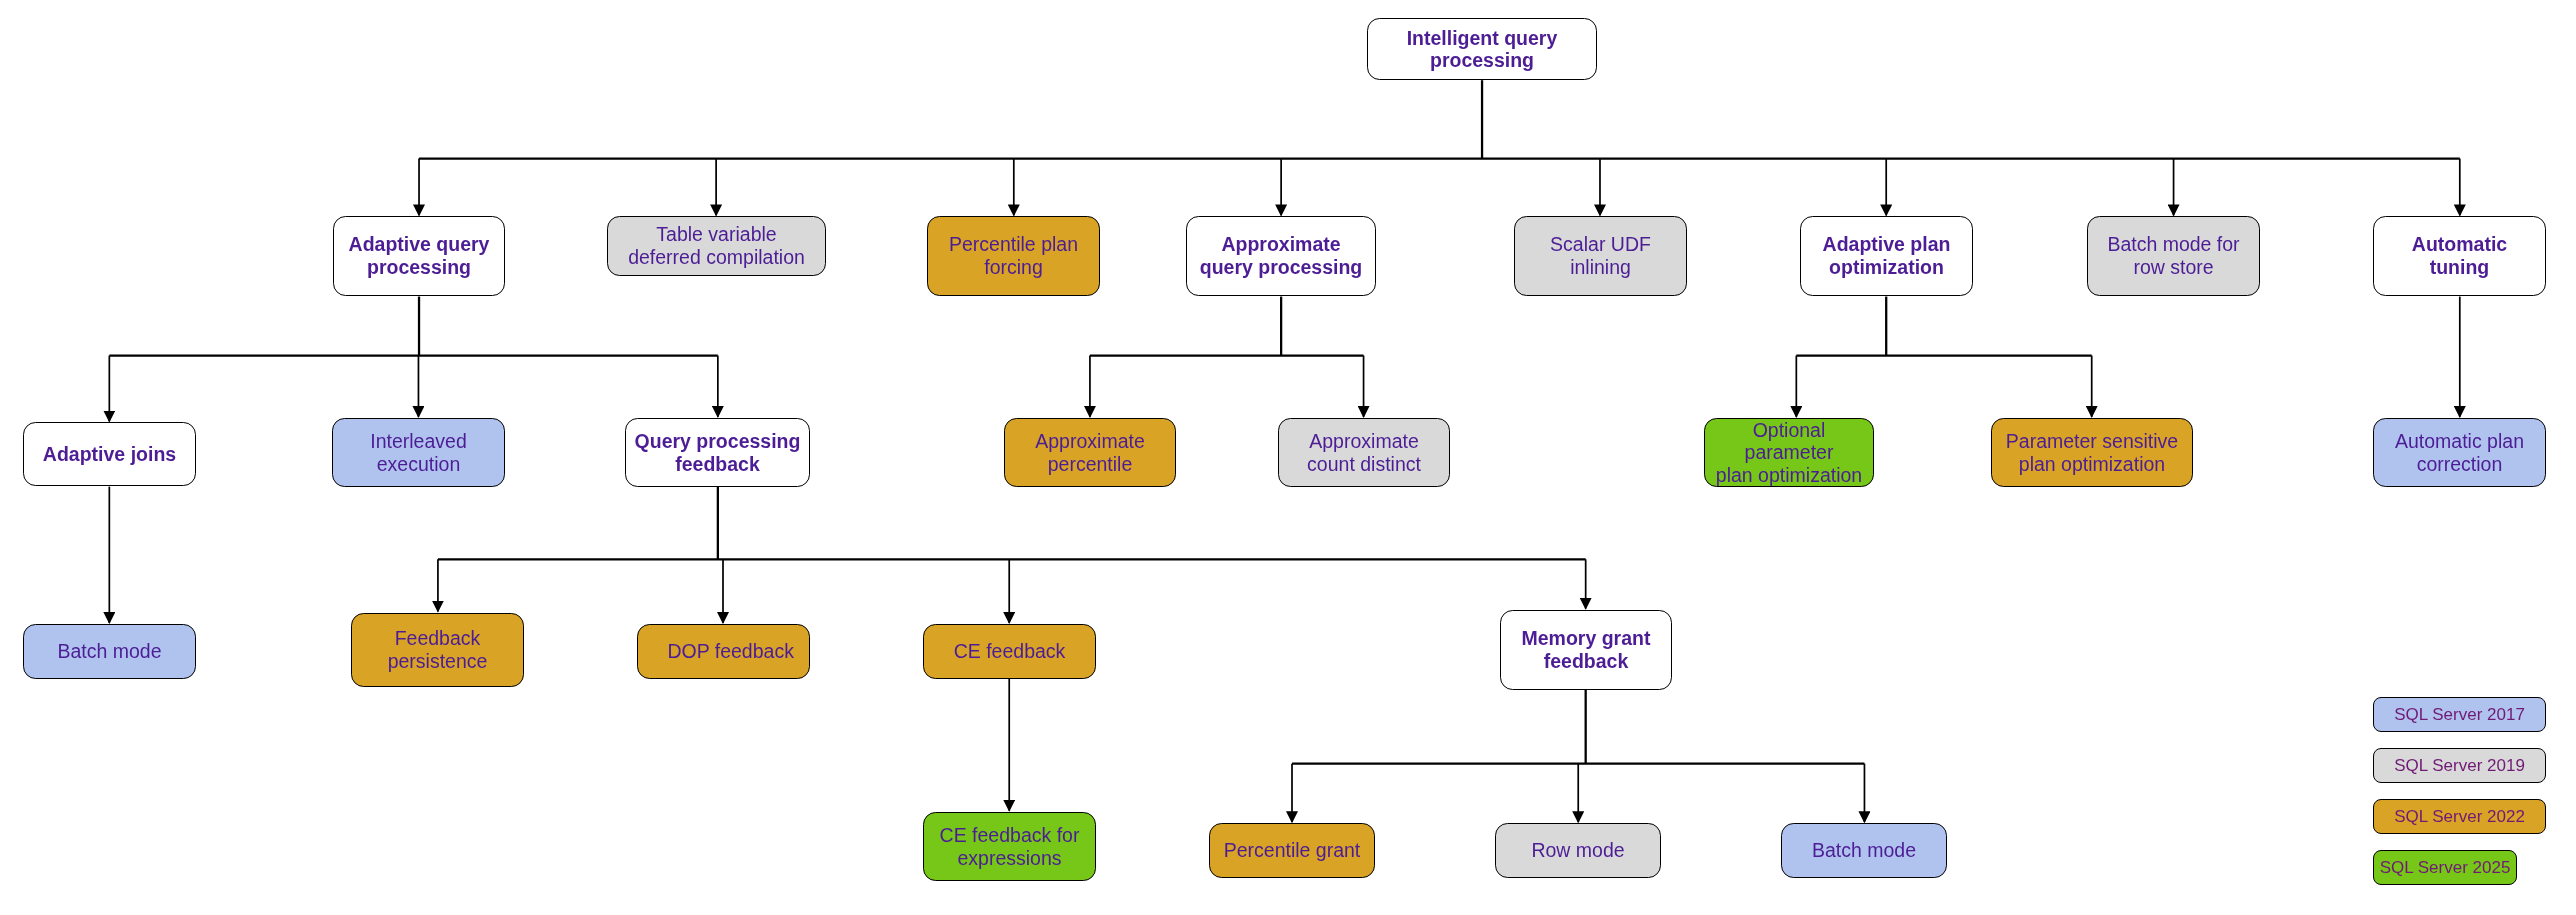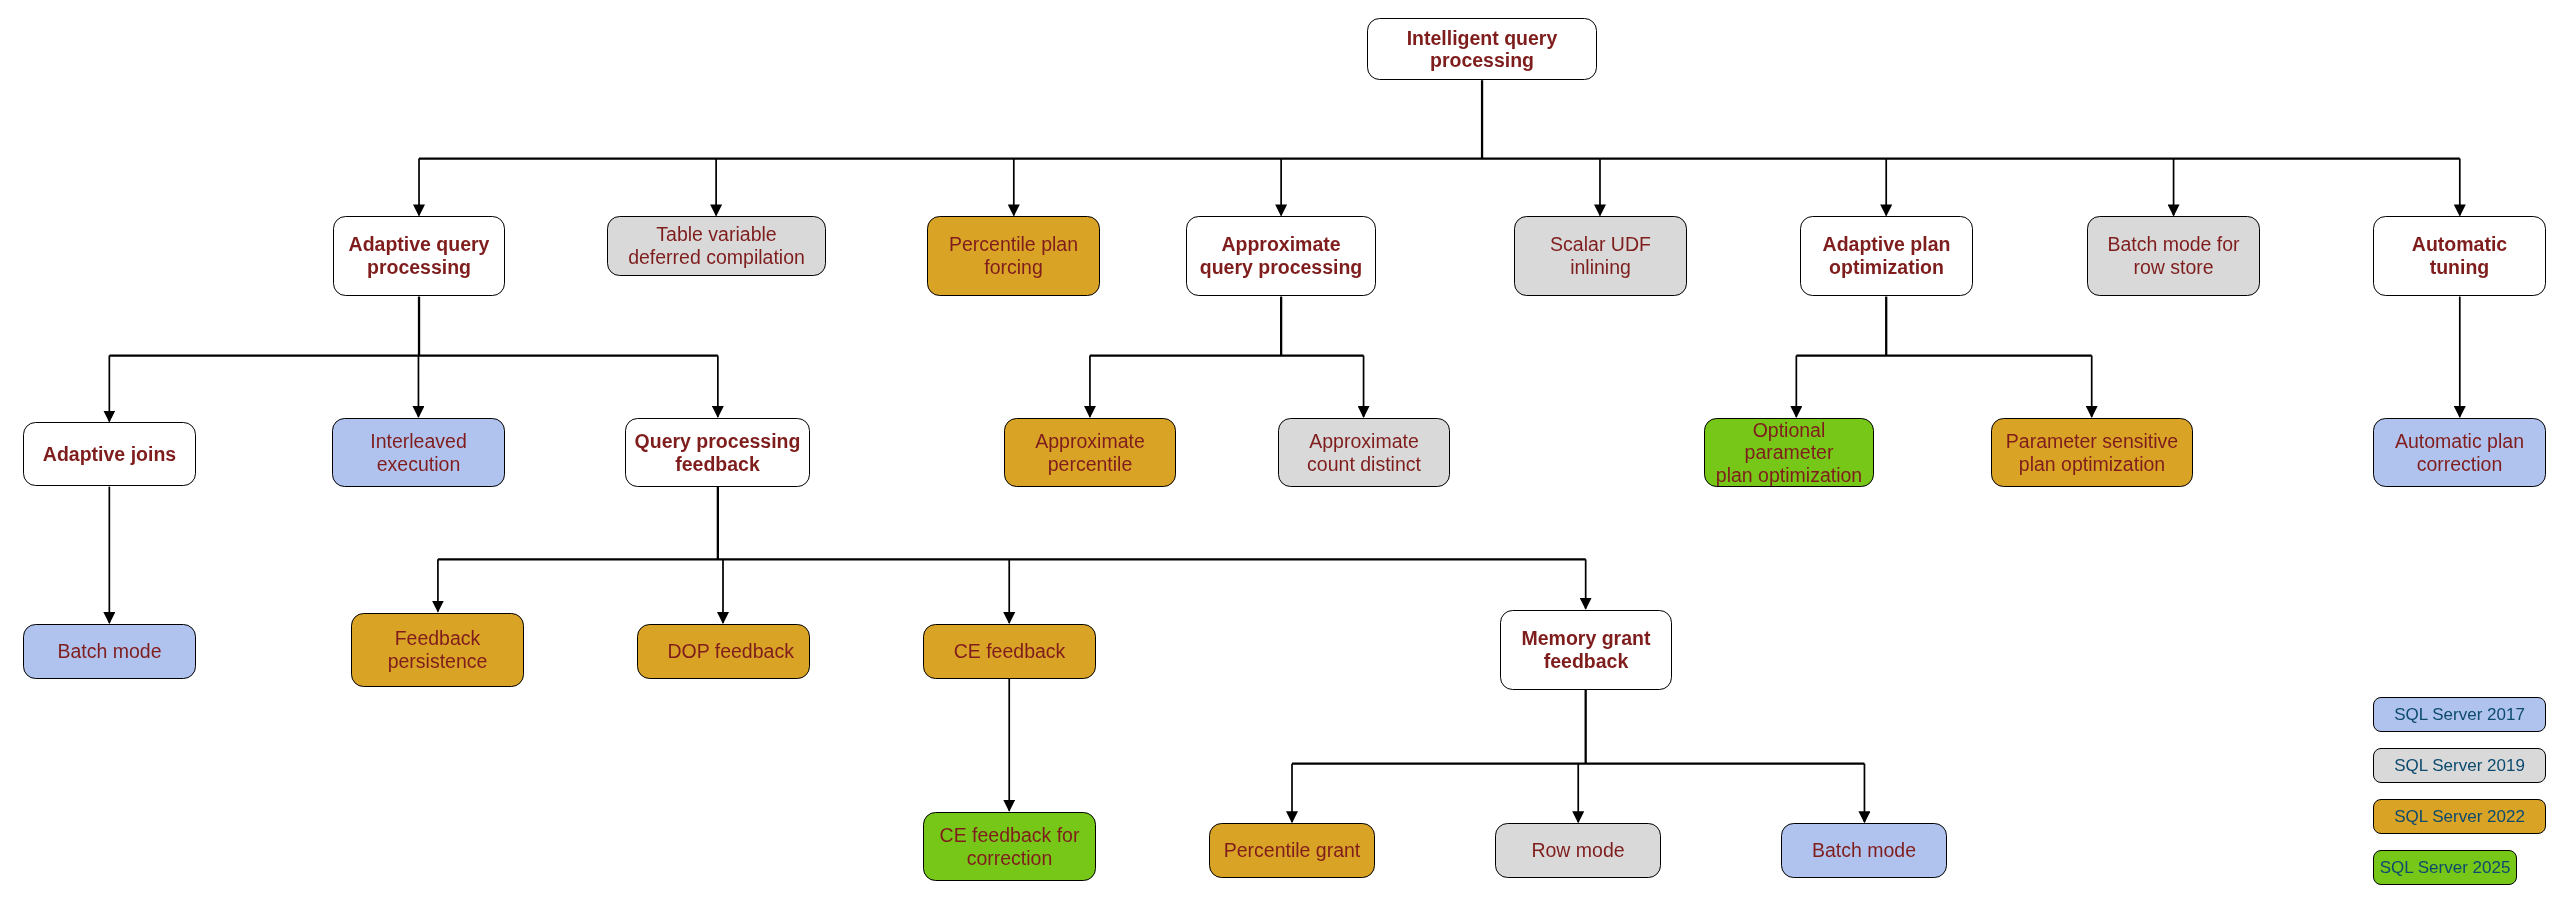--- a/index.html
+++ b/index.html
@@ -28,21 +28,21 @@
   .node {
     position: absolute;
     box-sizing: border-box;
     border: 1.7px solid #000000;
     border-radius: 12.6px;
     display: flex;
     align-items: center;
     justify-content: center;
     text-align: center;
     line-height: 1.16;
-    color: #7f1d1d;
+    color: #4c1d95;
     font-size: 19.5px;
     padding: 2.3px 5.7px;
     white-space: pre-line;
     z-index: 2;
   }
   .node.white  { background: #ffffff; font-weight: bold; }
   .node.gray   { background: #d9d9d9; font-weight: normal; }
   .node.orange { background: #d9a326; font-weight: normal; }
   .node.blue   { background: #b0c3ee; font-weight: normal; }
   .node.green  { background: #76c717; font-weight: normal; }
@@ -53,21 +53,21 @@
   }
   .legend-item {
     position: absolute;
     box-sizing: border-box;
     border: 1.7px solid #000000;
     border-radius: 8px;
     display: flex;
     align-items: center;
     justify-content: center;
     font-size: 17px;
-    color: #0c4a6e;
+    color: #701a75;
     white-space: nowrap;
   }
 </style>
 </head>
 <body>
 
 <div id="canvas">
   <svg id="edges" viewBox="0 0 4500 1600">
       <defs>
         <marker id="arrow" viewBox="0 0 10 10" refX="9" refY="5" markerWidth="7" markerHeight="7" orient="auto-start-reverse">
@@ -147,21 +147,21 @@
       <div class="node blue" style="left: 2373px; top: 418px; width: 173px; height: 69px; text-align: center;">Automatic plan
 correction</div>
       <div class="node blue" style="left: 23px; top: 624px; width: 173px; height: 55px;">Batch mode</div>
       <div class="node orange" style="left: 351px; top: 613px; width: 173px; height: 74px;">Feedback
 persistence</div>
       <div class="node orange" style="left: 637px; top: 624px; width: 173px; height: 55px; padding-left: 20px;">DOP feedback</div>
       <div class="node orange" style="left: 923px; top: 624px; width: 173px; height: 55px;">CE feedback</div>
       <div class="node white" style="left: 1500px; top: 610px; width: 172px; height: 80px;">Memory grant
 feedback</div>
       <div class="node green" style="left: 923px; top: 812px; width: 173px; height: 69px;">CE feedback for
-correction</div>
+expressions</div>
       <div class="node orange" style="left: 1209px; top: 823px; width: 166px; height: 55px;">Percentile grant</div>
       <div class="node gray" style="left: 1495px; top: 823px; width: 166px; height: 55px;">Row mode</div>
       <div class="node blue" style="left: 1781px; top: 823px; width: 166px; height: 55px;">Batch mode</div>
     </div>
   <div class="legend" id="legend-layer">
       <div class="legend-item blue" style="background: rgb(176, 195, 238); left: 2373px; top: 697px; width: 173px; height: 35px;">SQL Server 2017</div>
       <div class="legend-item gray" style="background: rgb(217, 217, 217); left: 2373px; top: 748px; width: 173px; height: 35px;">SQL Server 2019</div>
       <div class="legend-item orange" style="background: rgb(217, 163, 38); left: 2373px; top: 799px; width: 173px; height: 35px;">SQL Server 2022</div>
       <div class="legend-item green" style="background: rgb(118, 199, 23); left: 2373px; top: 850px; width: 144px; height: 35px;">SQL Server 2025</div>
     </div>

